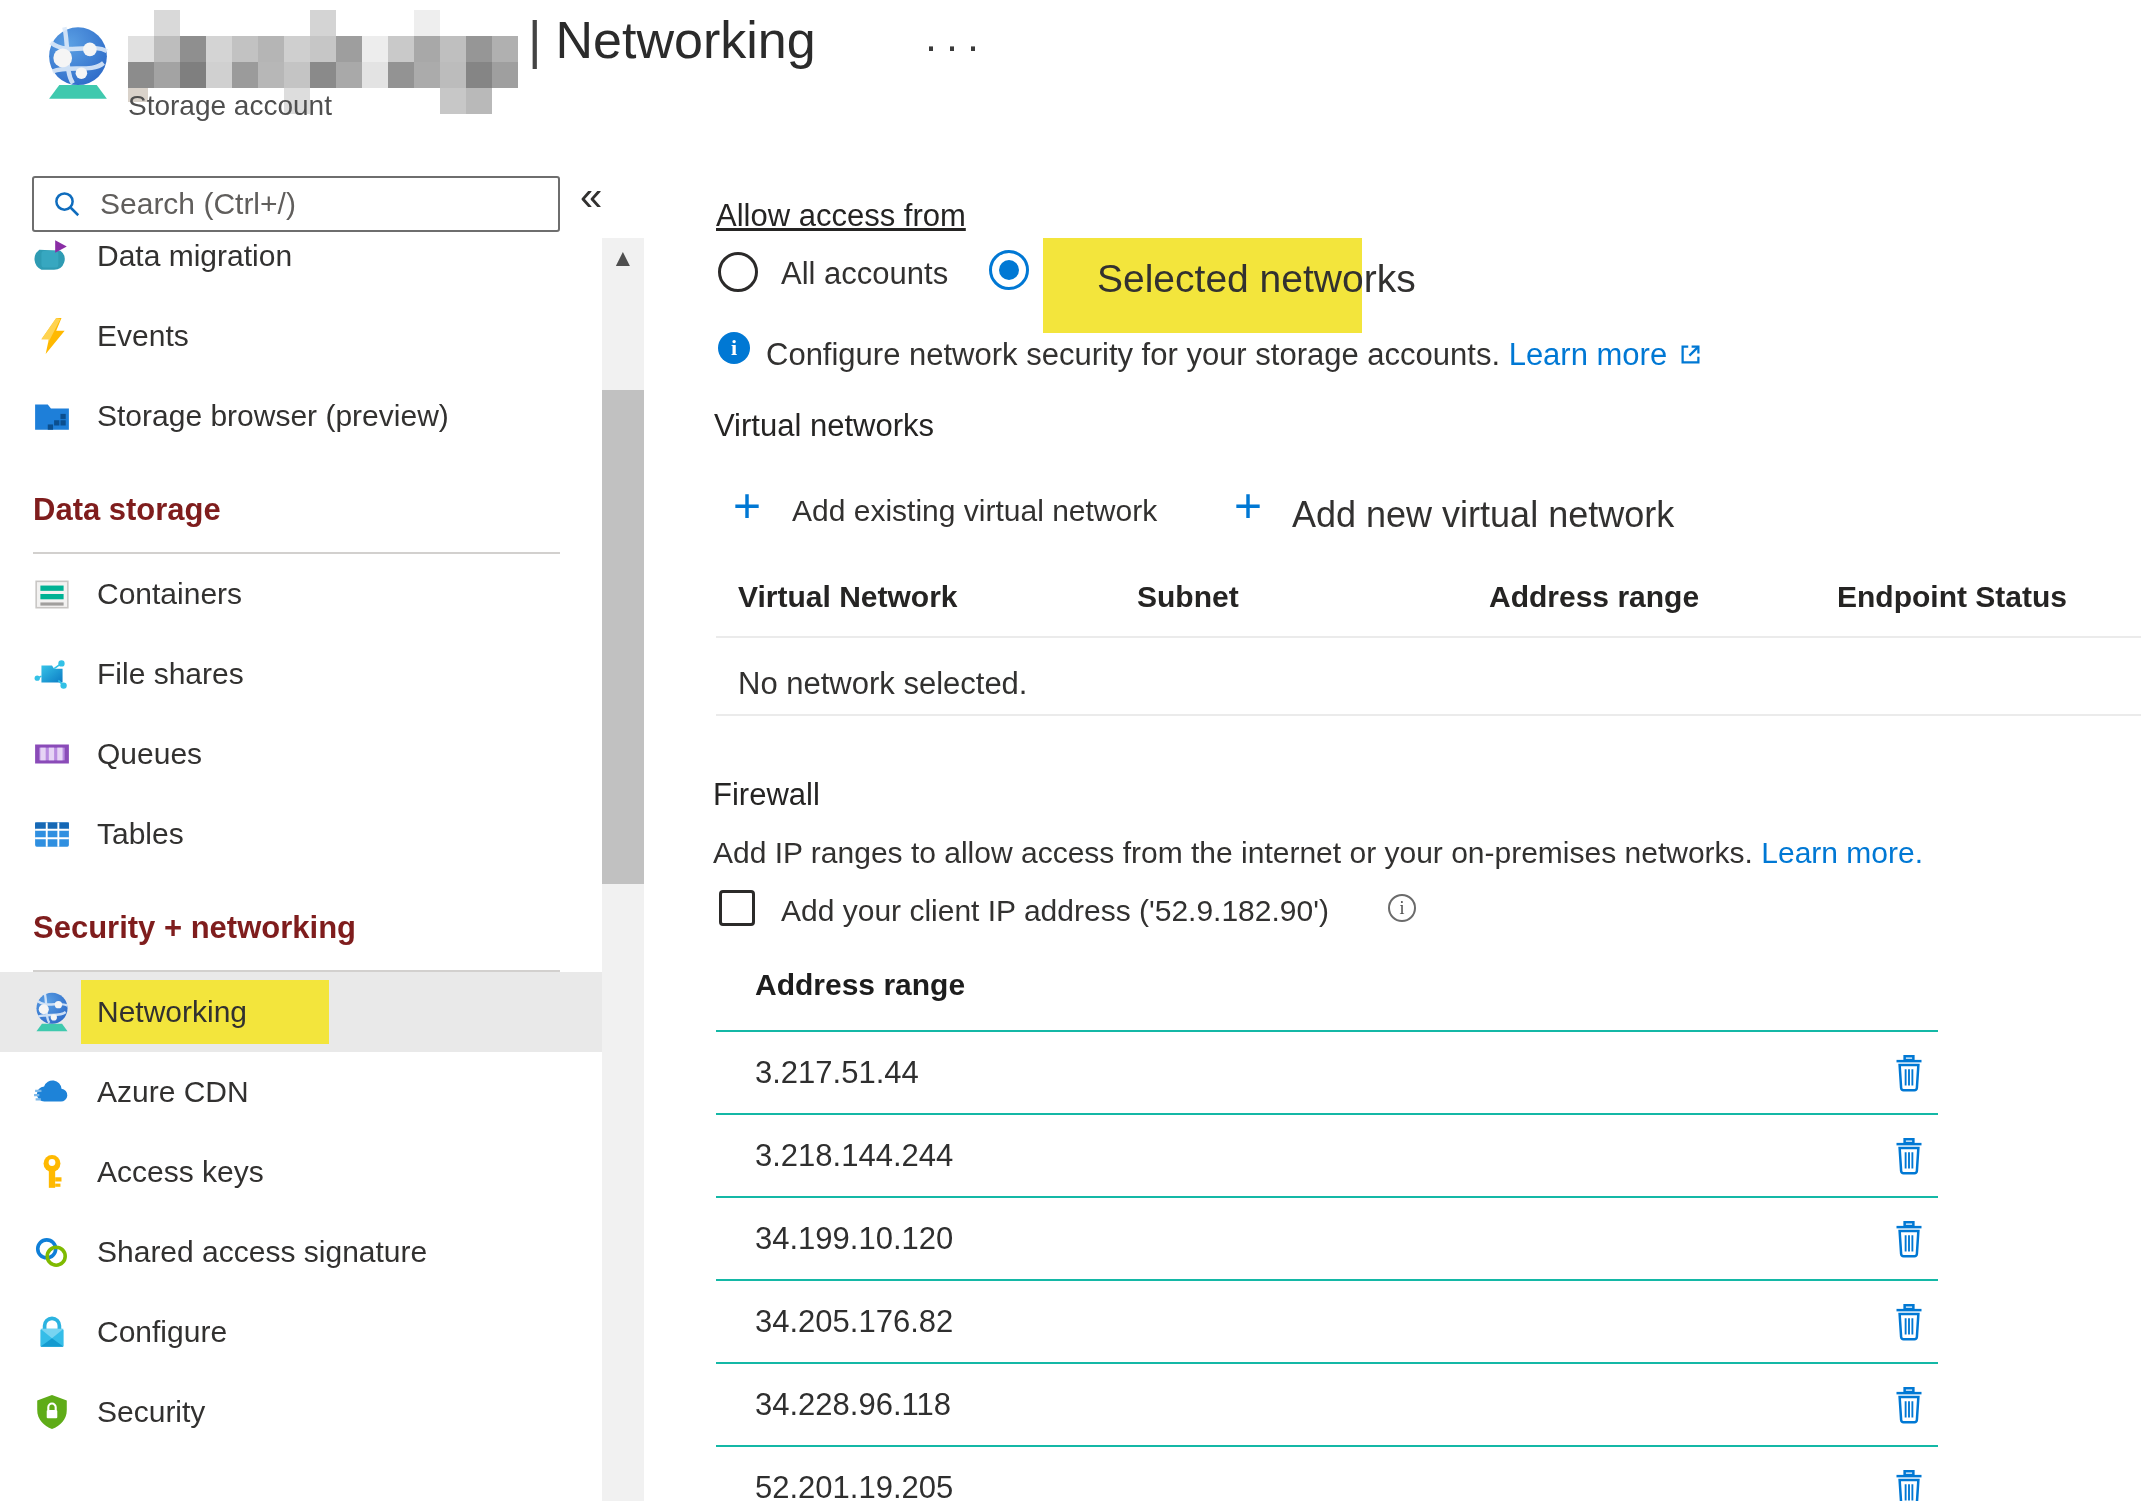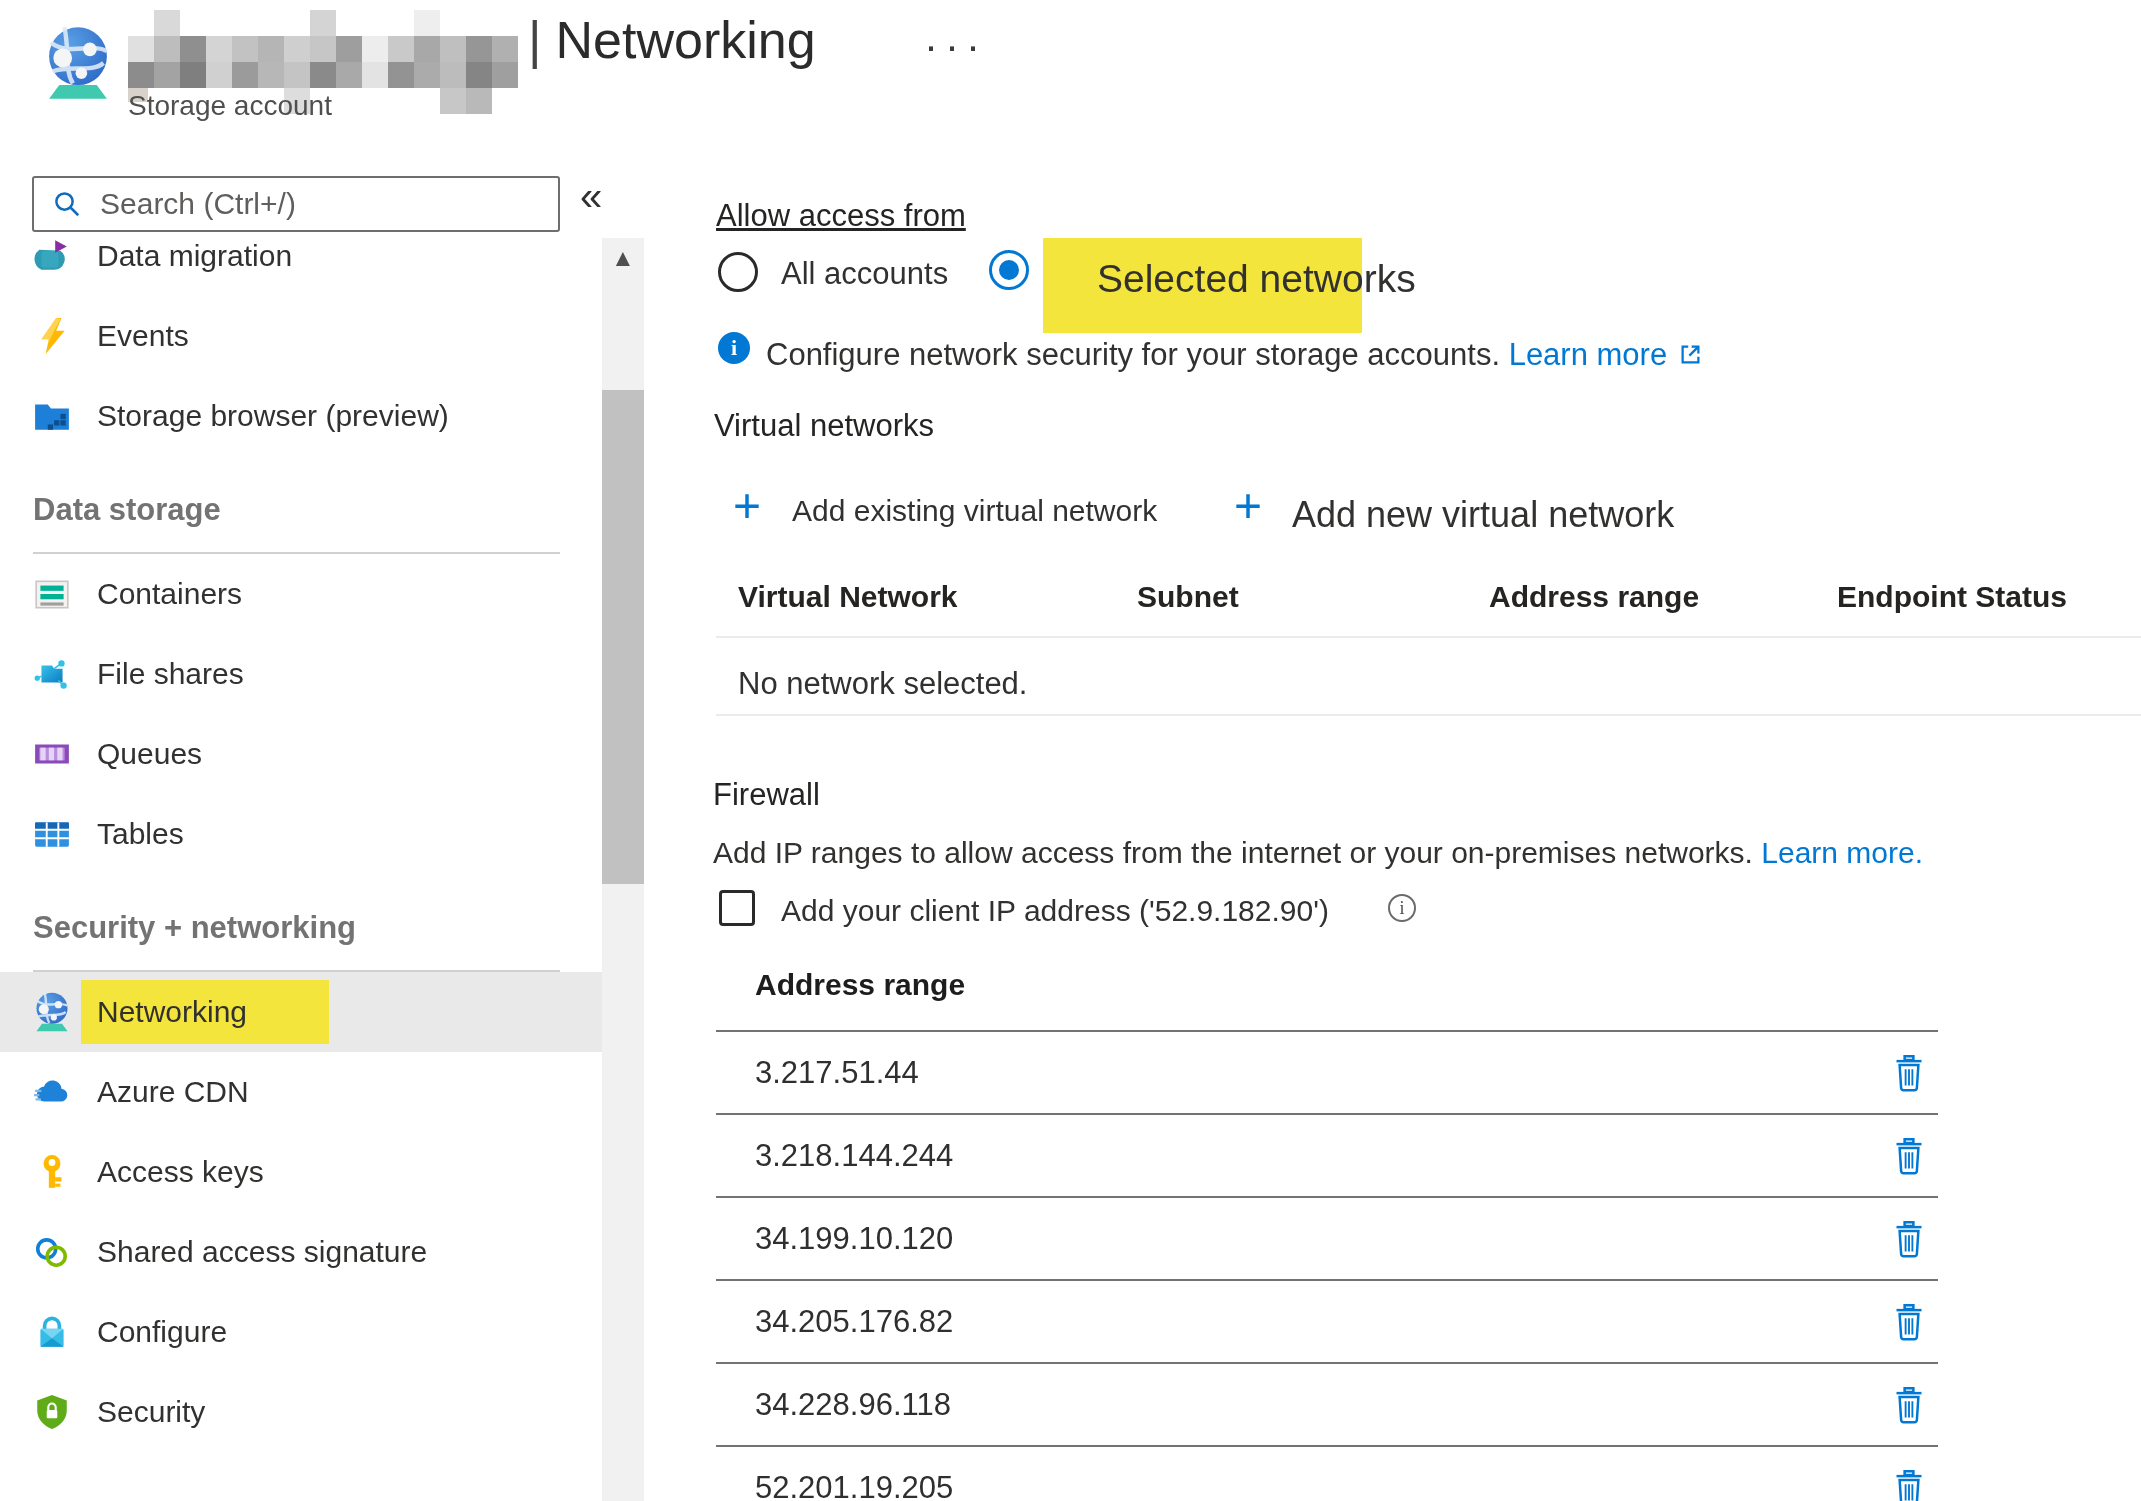--- a/index.html
+++ b/index.html
@@ -27,21 +27,21 @@
   #collapse-btn{left:580px;top:174px;font-size:40px;color:#323130;cursor:pointer;}
 
   #sidebar-scroll{left:0;top:236px;width:602px;height:1265px;overflow:hidden;}
   #sidebar-groups{position:relative;top:-20px;}
   .sidebar-item{height:80px;display:flex;align-items:center;padding-left:33px;font-size:30px;cursor:pointer;}
   .sidebar-item .icon{width:38px;height:42px;flex:none;display:flex;align-items:center;justify-content:center;}
   .sidebar-item .icon svg{width:38px;height:42px;}
   .sidebar-item .label{margin-left:26px;white-space:nowrap;}
   .sidebar-item.selected{background:#e9e9e9;}
   .sidebar-item .label.hl{background:#f3e53c;margin-left:10px;padding:15px 82px 15px 16px;}
-  .section-header{padding:36px 0 0 33px;font-size:31px;font-weight:700;color:#737373;}
+  .section-header{padding:36px 0 0 33px;font-size:31px;font-weight:700;color:#7f1d1d;}
   .section-divider{height:2px;background:#d2d0ce;margin:24px 42px 0 33px;}
 
   
   #scroll-track{left:602px;top:238px;width:42px;height:1263px;background:#f1f1f1;}
   #scroll-up{left:602px;top:244px;width:42px;text-align:center;font-size:24px;color:#4f4f4f;cursor:pointer;}
   #scroll-thumb{left:602px;top:390px;width:42px;height:494px;background:#c1c1c1;cursor:pointer;}
 
   
   .h-section{font-size:31px;color:#252423;}
   #allow-label{left:716px;top:198px;text-decoration:underline;}
@@ -78,21 +78,21 @@
   #firewall-desc{left:713px;top:836px;font-size:30px;white-space:nowrap;}
   #client-ip-box{left:719px;top:890px;width:36px;height:36px;border:3px solid #2b2a29;border-radius:4px;
                  background:#fff;box-sizing:border-box;cursor:pointer;}
   #client-ip-label{left:781px;top:894px;font-size:30px;cursor:pointer;}
   #client-ip-info{left:1388px;top:894px;width:28px;height:28px;border:2px solid #6b6b6b;border-radius:50%;
                   color:#4c4c4c;font-size:18px;display:flex;align-items:center;justify-content:center;
                   font-family:"Liberation Serif",serif;box-sizing:border-box;}
   #addr-header{left:755px;top:968px;font-size:30px;font-weight:700;color:#1d1d1d;}
 
   #ip-rules{left:716px;top:1030px;width:1222px;}
-  .ip-row{position:relative;height:81px;border-top:2px solid #737373;display:flex;align-items:center;}
+  .ip-row{position:relative;height:81px;border-top:2px solid #14b8a6;display:flex;align-items:center;}
   .ip-row .ip{margin-left:39px;font-size:31px;color:#2f2f2f;}
   .trash-btn{position:absolute;right:14px;top:50%;transform:translateY(-50%);background:none;border:none;
              padding:0;cursor:pointer;line-height:0;}
 </style>
 </head>
 <body>
 
 <svg width="0" height="0" style="position:absolute">
   <defs>
     <radialGradient id="glb" cx="0.35" cy="0.3" r="0.9">

